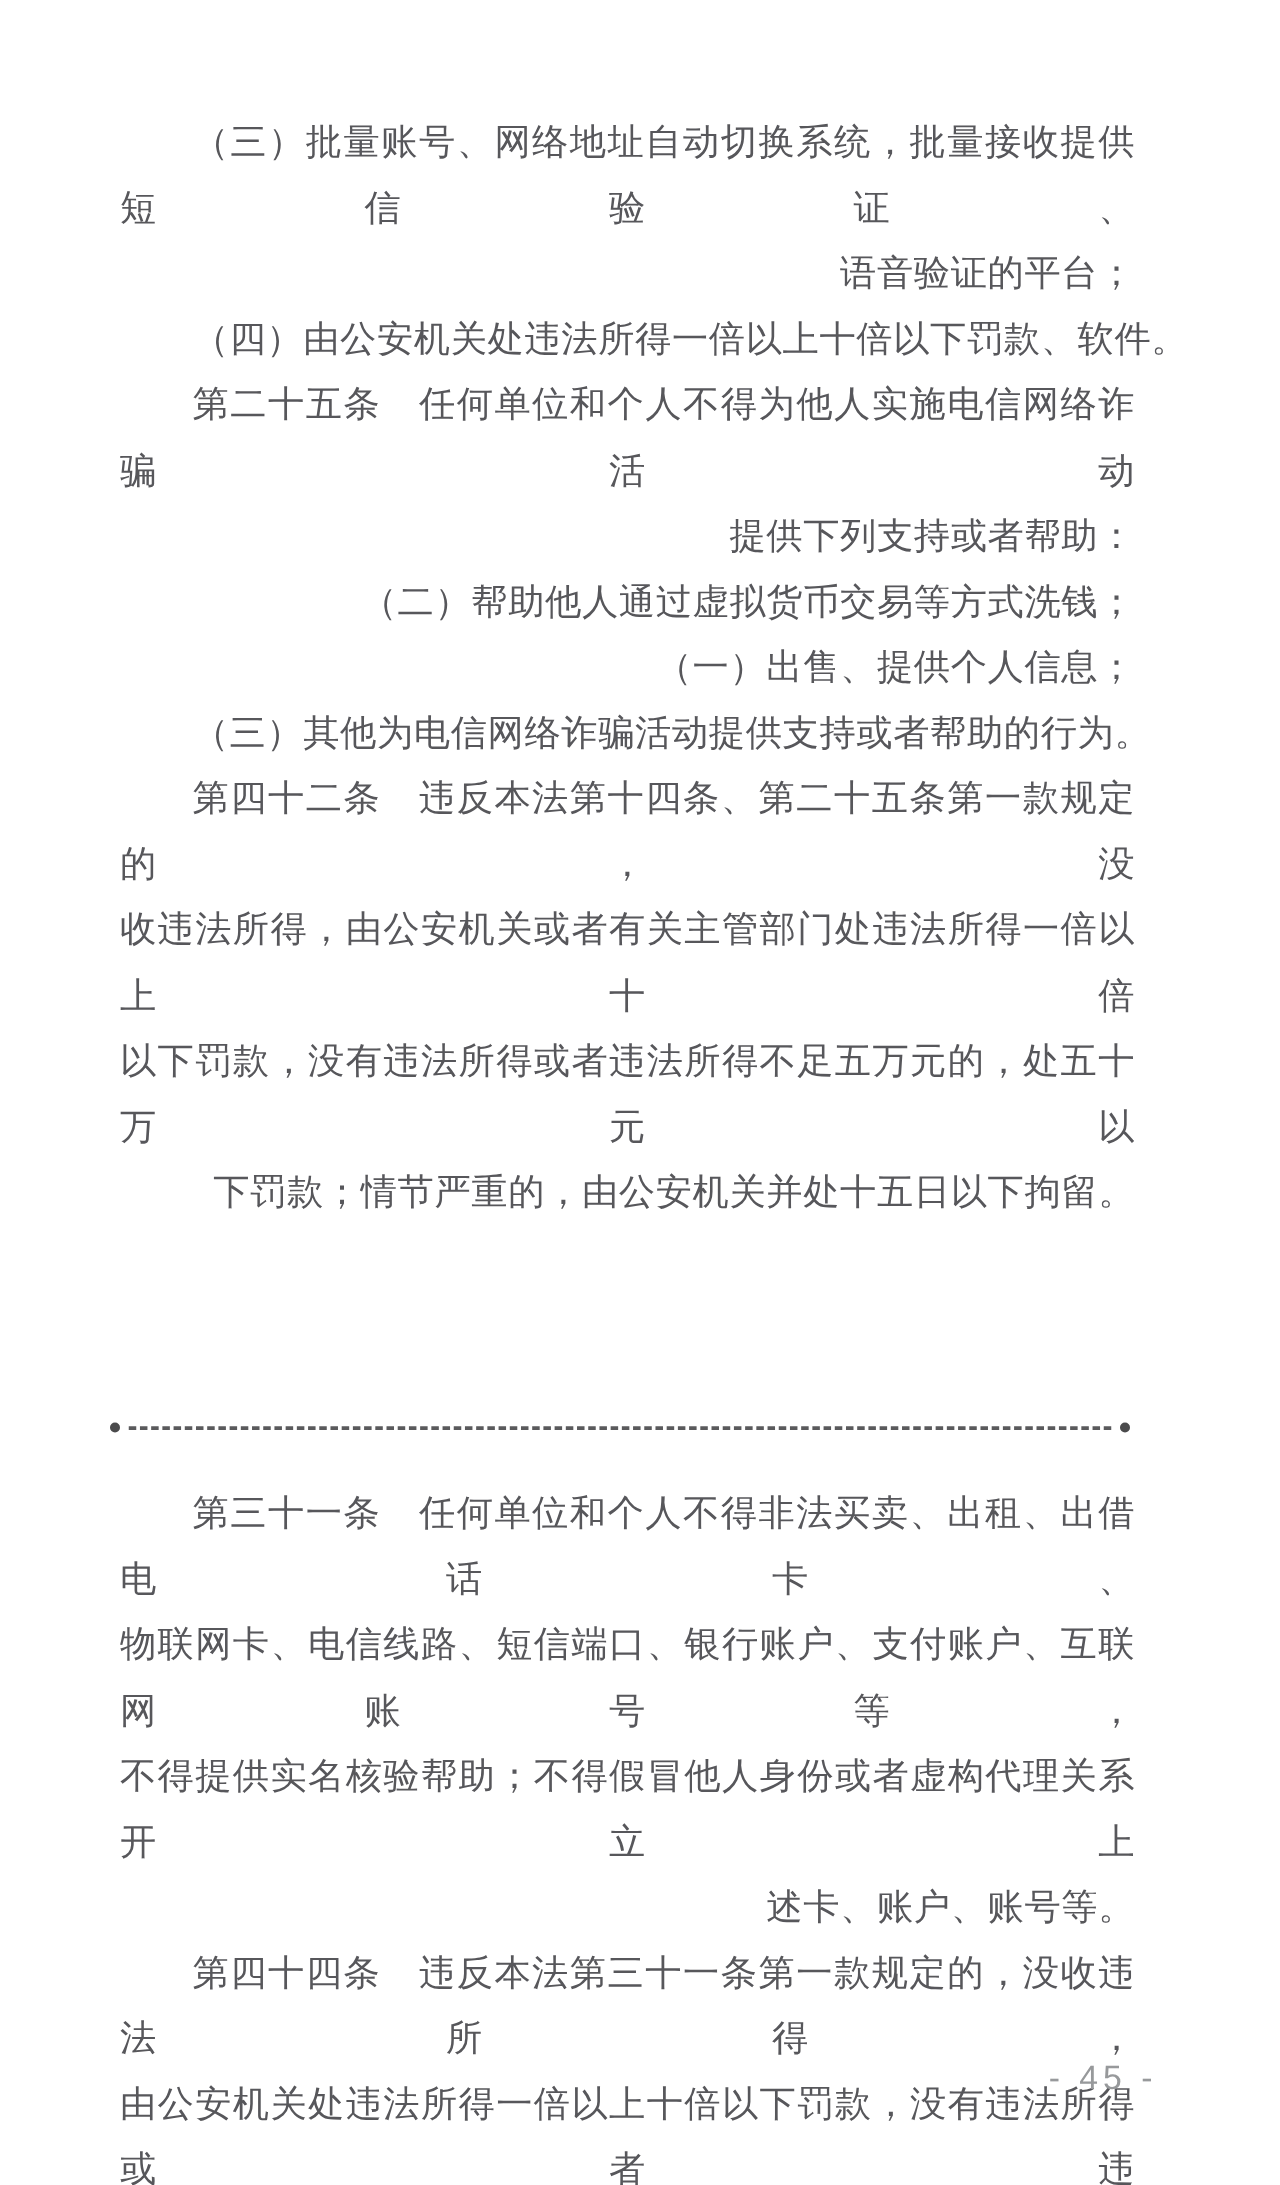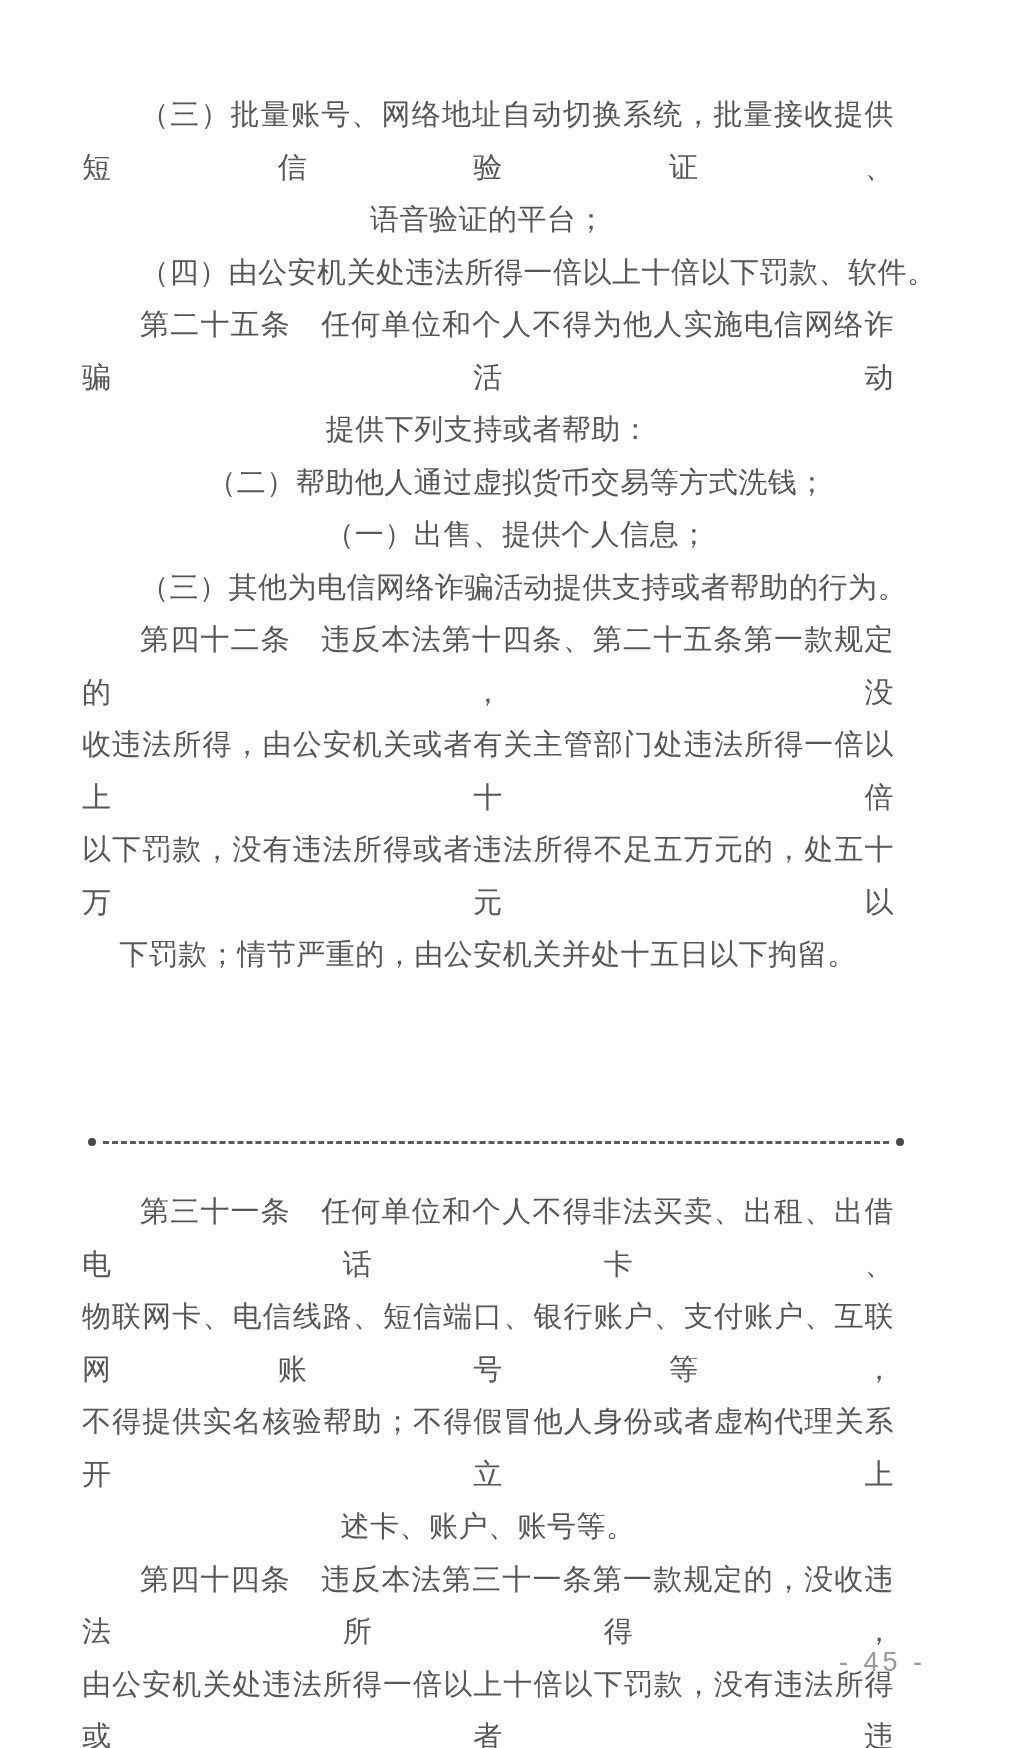--- a/index.html
+++ b/index.html
@@ -11,32 +11,32 @@
     position: relative;
     width: 1024px;
     height: 1748px;
     background: #ffffff;
     overflow: hidden;
     font-family: "Liberation Sans", "DejaVu Sans", sans-serif;
   }
   
   .body-block {
     position: absolute;
-    left: 82px;
+    left: 96px;
     width: 812px;
     font-size: 29px;
     line-height: 52.5px;
     color: var(--body-text, #57575b);
     letter-spacing: 0.5px;
   }
   .block-top    { top: 88px; }
   .block-bottom { top: 1185px; }
   .line {
     white-space: nowrap;
-    text-align: center;
+    text-align: right;
   }
   .line.indent { text-indent: 58px; }
   .line.full {
     white-space: normal;
     text-align: justify;
     text-align-last: justify;
     text-justify: inter-character;
   }
   
   .section-title {

